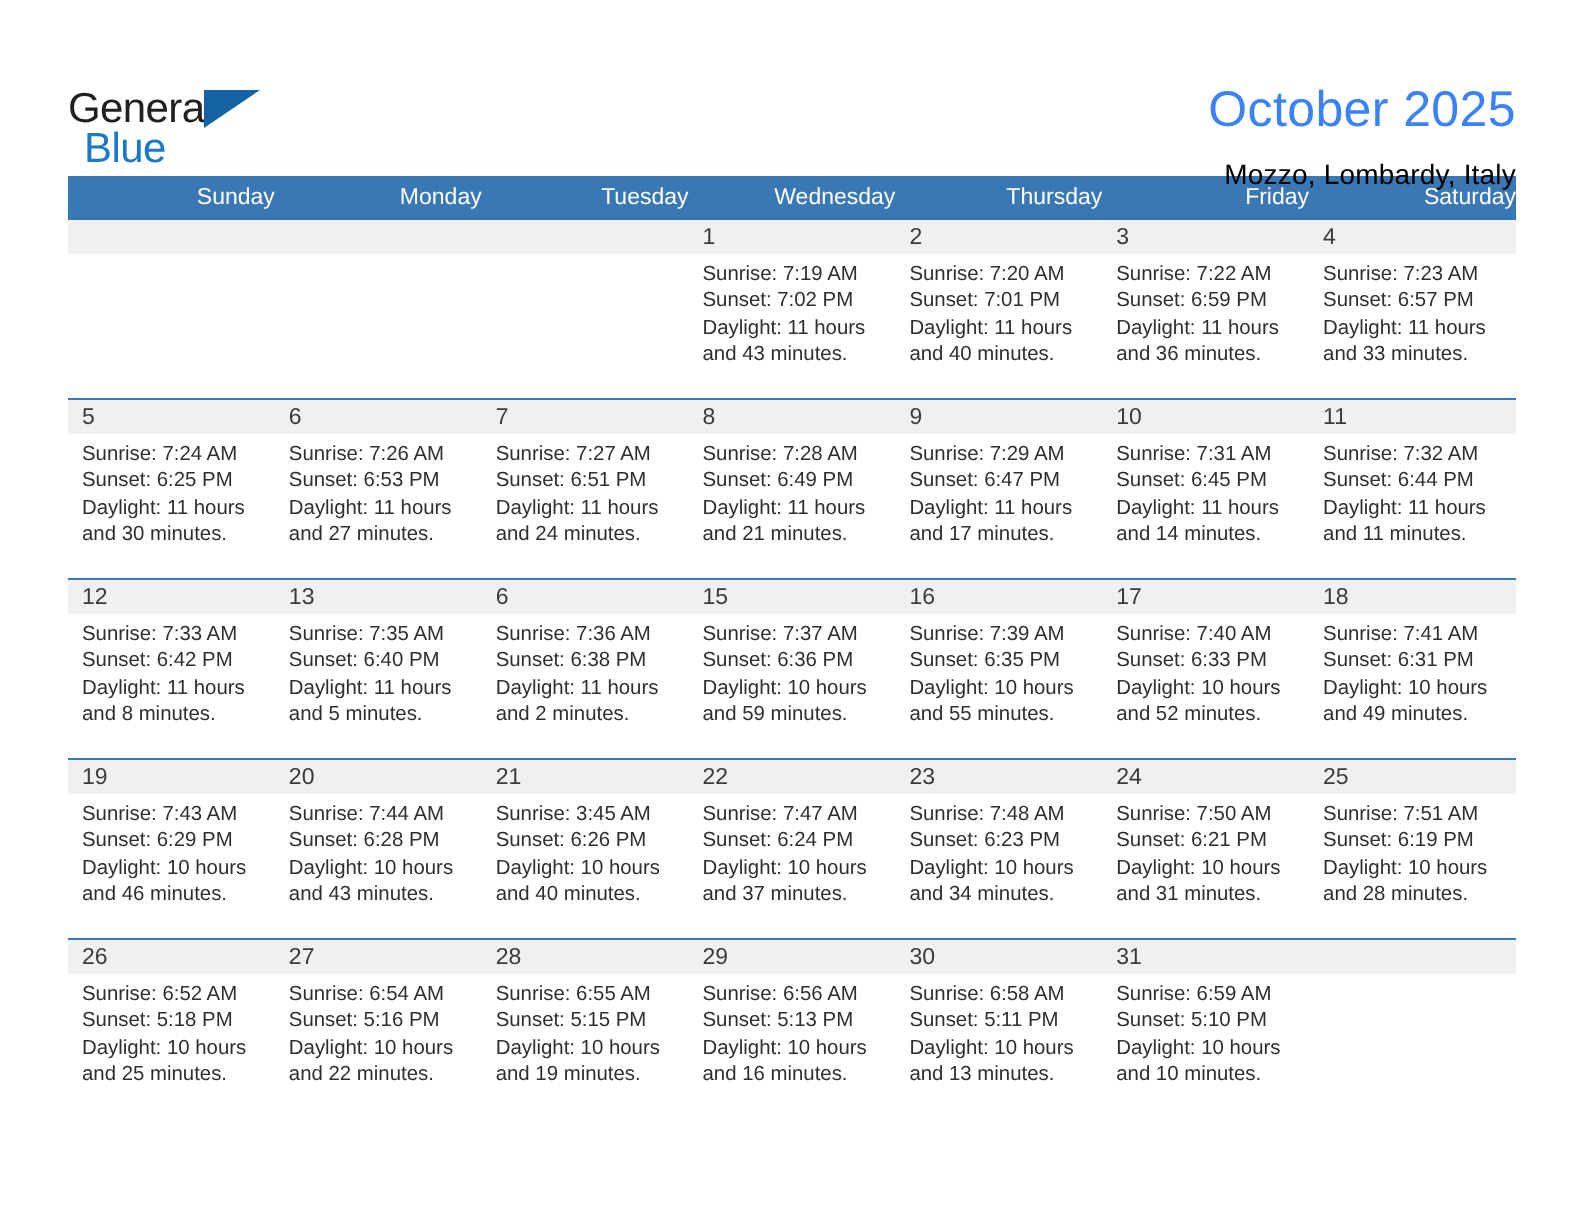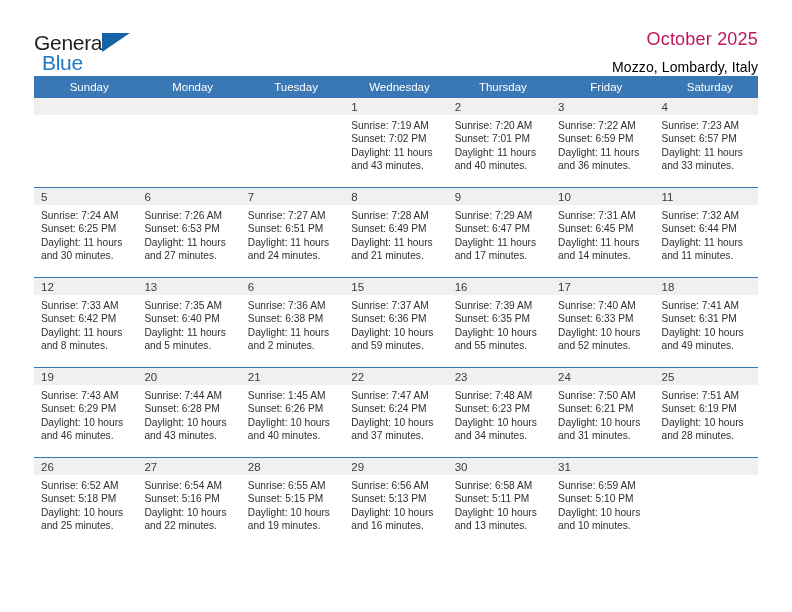--- a/index.html
+++ b/index.html
@@ -12,21 +12,21 @@
     background: #ffffff;
     font-family: "Liberation Sans", sans-serif;
     color: #2b2b2b;
     overflow: hidden;
   }
   .page {
     position: relative;
     width: 792px;
     height: 460px;
     box-sizing: border-box;
-    padding: 4px 34px;
+    padding: 16px 34px;
   }
 
   
   .header {
     display: flex;
     align-items: flex-start;
     justify-content: space-between;
     height: 72px;
     padding-top: 26px;
     box-sizing: border-box;
@@ -62,23 +62,23 @@
     height: 0;
     border-left: 28px solid #1464a5;
     border-bottom: 19px solid transparent;
   }
 
   .title-block {
     text-align: right;
     padding-top: 0;
   }
   .cal-title {
-    font-size: 18px;
+    font-size: 25px;
     font-weight: normal;
-    color: #be185d;
+    color: #3b82f6;
     letter-spacing: 0.2px;
     line-height: 1.1;
   }
   .cal-subtitle {
     font-size: 14px;
     color: #000000;
     margin-top: 9px;
     letter-spacing: 0.1px;
   }
 
@@ -86,21 +86,21 @@
   .calendar {
     width: 724px;
     border-collapse: collapse;
     table-layout: fixed;
   }
   .calendar th {
     background: #3a77b5;
     color: #ffffff;
     font-weight: normal;
     font-size: 11.5px;
-    text-align: center;
+    text-align: right;
     padding: 5px 0 5px 7px;
     height: 19px;
     box-sizing: border-box;
   }
   .calendar td {
     width: 103.43px;
     height: 89px;
     vertical-align: top;
     padding: 0;
     border-top: 1.6px solid #3a77b5;
@@ -356,21 +356,21 @@
             <div class="info">
               <div>Sunrise: 7:44 AM</div>
               <div>Sunset: 6:28 PM</div>
               <div>Daylight: 10 hours</div>
               <div>and 43 minutes.</div>
             </div>
           </td>
           <td>
             <div class="daynum">21</div>
             <div class="info">
-              <div>Sunrise: 1:45 AM</div>
+              <div>Sunrise: 3:45 AM</div>
               <div>Sunset: 6:26 PM</div>
               <div>Daylight: 10 hours</div>
               <div>and 40 minutes.</div>
             </div>
           </td>
           <td>
             <div class="daynum">22</div>
             <div class="info">
               <div>Sunrise: 7:47 AM</div>
               <div>Sunset: 6:24 PM</div>

